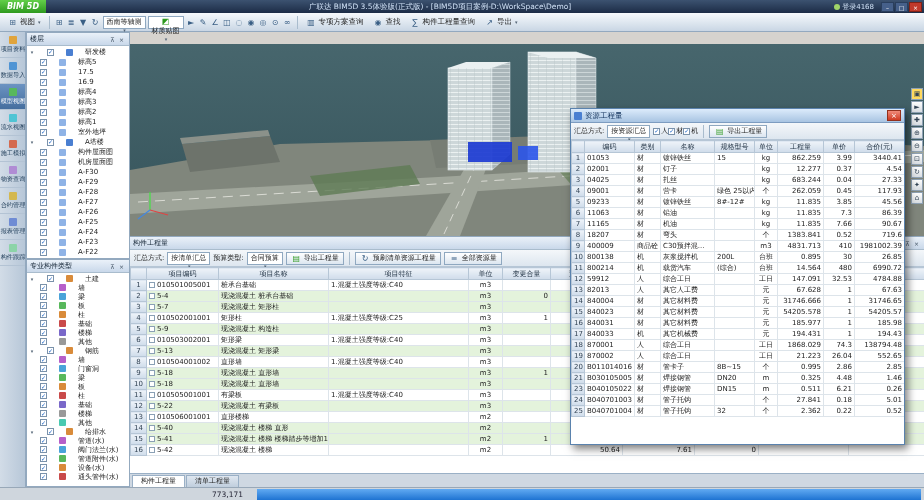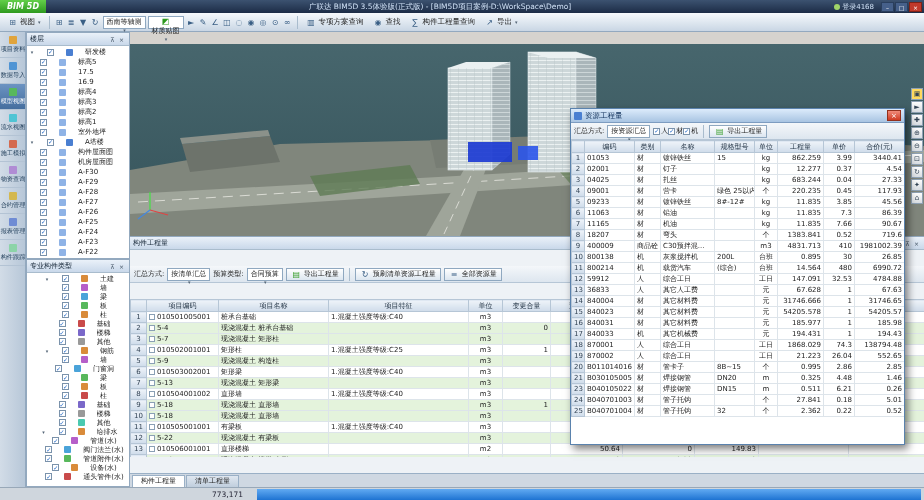--- a/index.html
+++ b/index.html
@@ -51,42 +51,42 @@
          display:flex;flex-direction:column;overflow:hidden;}
   #floors-panel{top:0;height:227px;}
   #types-panel{top:227px;bottom:0;}
   .phead{flex:0 0 13px;height:13px;background:linear-gradient(#eaf1f9,#c9d8ea);border-bottom:1px solid #a9bccd;
          display:flex;align-items:center;padding:0 3px;font-size:7px;color:#123;}
   .phead .sp{flex:1;}
   .pico{width:9px;text-align:center;font-size:6px;color:#456;}
   .tree{flex:1;overflow:hidden;padding-top:1px;background:#fff;}
   .trow{display:flex;align-items:center;height:10px;padding-left:2px;gap:12px;font-size:7px;
         white-space:nowrap;cursor:pointer;}
-  .trow.small{height:9px;justify-content:center;}
+  .trow.small{height:9px;}
   .trow .exp{width:6px;font-size:5px;color:#567;text-align:center;}
   .trow.child{padding-left:13px;}
   .cb{flex:0 0 auto;width:7px;height:7px;border:1px solid #7a92ab;background:#fff;display:inline-flex;
       align-items:center;justify-content:center;font-size:6px;line-height:1;color:#1a62c4;}
   .ticn{flex:0 0 auto;width:7px;height:7px;border-radius:1px;}
   .tlabel{overflow:hidden;}
 
   
   .vhead{position:absolute;left:130px;top:32px;right:0;height:12px;background:linear-gradient(#eaf1f9,#c9d8ea);
          border-bottom:1px solid #a9bccd;display:flex;align-items:center;padding:0 4px;font-size:7px;color:#123;}
   .vhead .sp{flex:1;}
   .viewport{position:absolute;left:130px;top:44px;right:0;height:192px;background:#3a585f;overflow:hidden;}
   .viewport svg{display:block;width:100%;height:100%;}
   .minitools{position:absolute;right:1px;top:44px;display:flex;flex-direction:column;gap:1px;}
   .mtbtn{width:12px;height:12px;display:flex;align-items:center;justify-content:center;font-size:7px;color:#345;
          background:linear-gradient(#fdfdfd,#d8dde2);border:1px solid #8fa2b5;}
   .mtbtn.active{background:#ffd95e;}
 
   
   .qpanel{position:absolute;left:130px;top:236px;right:0;bottom:13px;background:#eef2f6;
-          border-top:1px solid #93a9bf;display:flex;flex-direction:column;overflow:hidden;gap:16px;}
+          border-top:1px solid #93a9bf;display:flex;flex-direction:column;overflow:hidden;}
   .qcontrols{flex:0 0 17px;display:flex;align-items:center;gap:3px;padding:0 4px;font-size:7px;
              background:linear-gradient(#f4f7fa,#dde6ef);border-bottom:1px solid #b6c6d6;}
   .qbtn{display:inline-flex;align-items:center;gap:2px;border:1px solid #8fa8c0;height:13px;padding:0 4px;
         background:linear-gradient(#fff,#dce6f0);font-size:7px;white-space:nowrap;cursor:pointer;}
   .qtablewrap{flex:1;overflow:hidden;background:#fff;}
   table{border-collapse:collapse;table-layout:fixed;font-size:7px;}
   #qtable{width:794px;}
   th{background:linear-gradient(#eef3f9,#cfdcea);border:1px solid #b6c6d6;height:12px;font-weight:normal;
      padding:0 1px;overflow:hidden;white-space:nowrap;color:#234;}
   td{border:1px solid #dde4ea;height:11px;padding:0 2px;overflow:hidden;white-space:nowrap;}
@@ -922,21 +922,21 @@
               <td class="r">0.04</td>
               <td class="r">27.33</td>
             </tr>
             <tr>
               <td class="num">4</td>
               <td>09001</td>
               <td>材</td>
               <td>营卡</td>
               <td>绿色 25以内</td>
               <td class="c">个</td>
-              <td class="r">220.235</td>
+              <td class="r">262.059</td>
               <td class="r">0.45</td>
               <td class="r">117.93</td>
             </tr>
             <tr>
               <td class="num">5</td>
               <td>09233</td>
               <td>材</td>
               <td>镀锌铁丝</td>
               <td>8#-12#</td>
               <td class="c">kg</td>
@@ -1016,21 +1016,21 @@
               <td>人</td>
               <td>综合工日</td>
               <td></td>
               <td class="c">工日</td>
               <td class="r">147.091</td>
               <td class="r">32.53</td>
               <td class="r">4784.88</td>
             </tr>
             <tr>
               <td class="num">13</td>
-              <td>36833</td>
+              <td>82013</td>
               <td>人</td>
               <td>其它人工费</td>
               <td></td>
               <td class="c">元</td>
               <td class="r">67.628</td>
               <td class="r">1</td>
               <td class="r">67.63</td>
             </tr>
             <tr>
               <td class="num">14</td>

